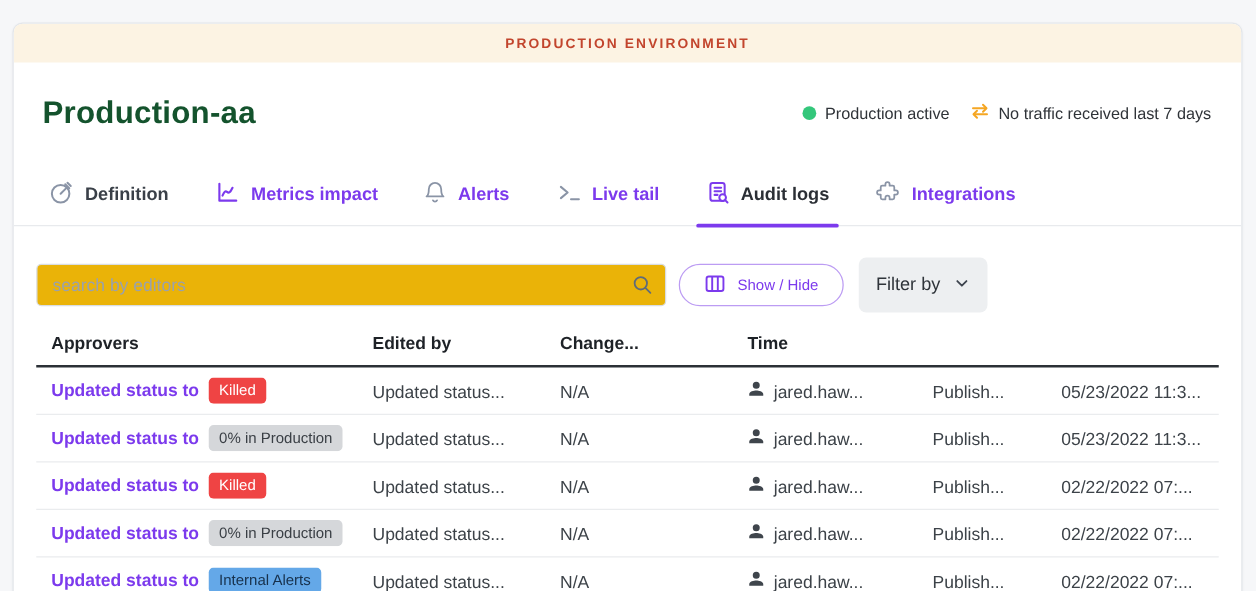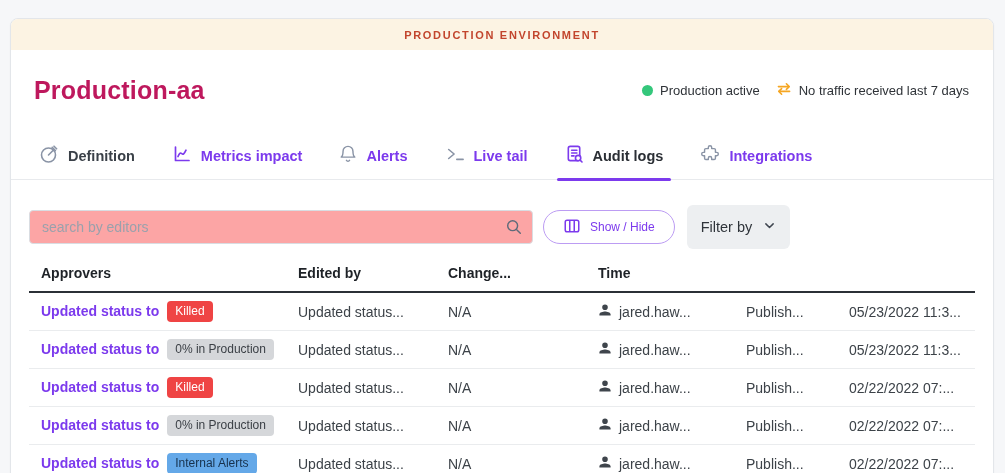--- a/index.html
+++ b/index.html
@@ -19,21 +19,21 @@
   
   .banner {
     background:#FCF3E3; text-align:center; padding:10px 0 9px;
     font-size:11px; font-weight:700; letter-spacing:1.7px; color:#C2452D;
   }
   
   .header-row {
     display:flex; align-items:center; justify-content:space-between;
     padding:26px 24px 0 23px;
   }
-  .page-title { font-size:25px; font-weight:700; color:#be185d; letter-spacing:.2px;text-align:center; }
+  .page-title { font-size:25px; font-weight:700; color:#14532d; letter-spacing:.2px;text-align:center; }
   .status-group { display:flex; align-items:center; gap:16px; }
   .status-item { display:flex; align-items:center; gap:7px; font-size:13px; color:#2F3338; }
   .dot-green { width:11px; height:11px; border-radius:50%; background:#34C77B; }
   
   .tabs {
     display:flex; gap:37px; padding:0 24px 0 28px; margin-top:39px;
     border-bottom:1px solid #E8EAED;
   }
   .tab {
     display:flex; align-items:center; gap:9px; padding-bottom:12px;
@@ -45,21 +45,21 @@
   .tab--active::after {
     content:""; position:absolute; left:-8px; right:-8px; bottom:-2px;
     height:3px; background:#7C3AED; border-radius:2px;
   }
   .tab svg { flex:0 0 auto; }
   
   .toolbar { display:flex; align-items:center; padding:25px 24px 0 18px; }
   .search-wrap { position:relative; width:504px; }
   .search-wrap input {
     width:100%; height:34px; border:1px solid #D9DDE2; border-radius:4px;
-    padding:0 36px 0 12px; font-size:14px; color:#333; background:#fca5a5;
+    padding:0 36px 0 12px; font-size:14px; color:#333; background:#eab308;
     font-family:"Liberation Sans", sans-serif; outline:none;
   }
   .search-wrap input::placeholder { color:#9AA1AC; }
   .search-icon { position:absolute; right:10px; top:8px; }
   .btn-showhide {
     height:34px; margin-left:10px; padding:0 19px;
     display:flex; align-items:center; gap:9px;
     background:#fff; border:1px solid #BC9CF3; border-radius:17px;
     color:#7C3AED; font-size:12px; font-weight:500; cursor:pointer;
     font-family:"Liberation Sans", sans-serif;

